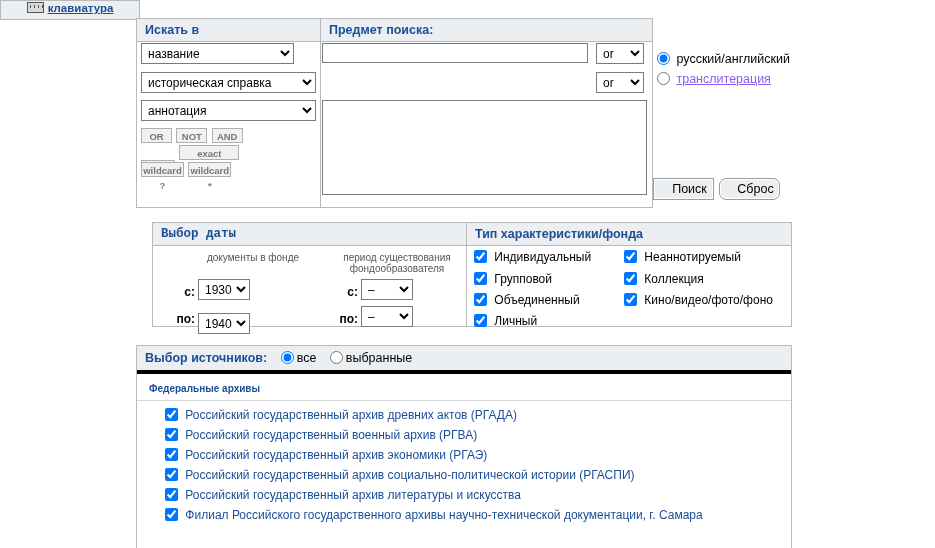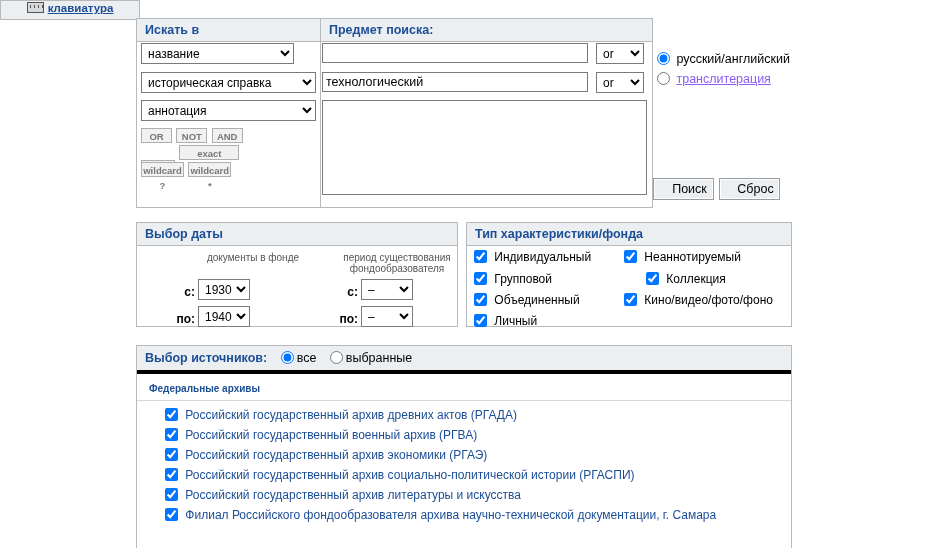--- a/index.html
+++ b/index.html
@@ -149,24 +149,25 @@
     height: 22px;
     line-height: 20px;
     text-align: center;
     box-sizing: border-box;
     box-shadow: inset 0 0 0 1px #ffffff;
     padding-left: 12px;
   }
 
   
   #date-panel {
-    left: 136px;
+    left: 152px;
     top: 222px;
     width: 322px;
     height: 105px;
+    font-family: Liberation Mono, monospace;
   }
   .lbl-right {
     position: absolute;
     font-size: 12px;
     font-weight: bold;
     text-align: right;
   }
 
   
   #type-panel {
@@ -265,21 +266,20 @@
       <span class="op-btn op-w4">wildcard ?</span>
       <span class="op-btn op-w4">wildcard *</span>
     </span>
   </div>
 
   <div class="panel" id="subject-panel">
     <div class="panel-head">Предмет поиска:</div>
   </div>
 
   <input class="txt" style="position: absolute; left: 322px; top: 43px; width: 266px;" value="">
-  <input class="txt" style="position: absolute; left: 322px; top: 72px; width: 266px;" value="технологический">
   <textarea class="txtarea" style="position: absolute; left: 322px; top: 100px; width: 325px; height: 95px;"></textarea>
 
   <select class="sel" style="position:absolute;left:596px;top:43px;width:48px;">
     <option>or</option>
   </select>
   <select class="sel" style="position:absolute;left:596px;top:72px;width:48px;">
     <option>or</option>
   </select>
 
   <div id="keyboard-panel">
@@ -289,37 +289,37 @@
   <div style="position:absolute;left:657px;top:52px;font-size:12.5px;white-space:nowrap;">
     <input type="radio" class="rb" name="lang" checked="" style="">
     <span>русский/английский</span>
   </div>
   <div style="position:absolute;left:657px;top:72px;font-size:12.5px;white-space:nowrap;">
     <input type="radio" class="rb" name="lang" style="">
     <span style="color:#8b5cf6;text-decoration:underline;">транслитерация</span>
   </div>
 
   <div class="btn" style="left:653px;top:178px;width:61px;">Поиск</div>
-  <div class="btn" style="left:719px;top:178px;width:61px;">Сброс</div>
+  <div class="btn" style="left:719px;top:178px;width:61px;border-radius:7px;">Сброс</div>
 
   <div class="panel" id="date-panel">
     <div class="panel-head">Выбор даты</div>
   </div>
 
   <div class="sub-label" style="position:absolute;left:178px;top:252px;width:150px;">документы в фонде</div>
   <div class="sub-label" style="position:absolute;left:338px;top:252px;width:118px;">период существования</div>
   <div class="sub-label" style="position:absolute;left:338px;top:263px;width:118px;">фондообразователя</div>
 
   <div class="lbl-right" style="left:155px;top:285px;width:40px;">с:</div>
   <select class="sel" style="position:absolute;left:198px;top:279px;width:52px;">
     <option>1930</option>
   </select>
 
   <div class="lbl-right" style="left:155px;top:312px;width:40px;">по:</div>
-  <select class="sel" style="position:absolute;left:198px;top:306px;width:52px;">
+  <select class="sel" style="position:absolute;left:198px;top:313px;width:52px;">
     <option>1940</option>
   </select>
 
   <div class="lbl-right" style="left:318px;top:285px;width:40px;">с:</div>
   <select class="sel" style="position:absolute;left:361px;top:279px;width:52px;">
     <option>–</option>
   </select>
 
   <div class="lbl-right" style="left:318px;top:312px;width:40px;">по:</div>
   <select class="sel" style="position:absolute;left:361px;top:306px;width:52px;">
@@ -344,21 +344,21 @@
   </div>
   <div class="cb-row" style="left:474px;top:314px;">
     <input type="checkbox" class="cb" checked="" style="">
     <span>Личный</span>
   </div>
 
   <div class="cb-row" style="left:624px;top:250px;">
     <input type="checkbox" class="cb" checked="" style="">
     <span>Неаннотируемый</span>
   </div>
-  <div class="cb-row" style="left:624px;top:272px;margin-left:22px;">
+  <div class="cb-row" style="left:624px;top:272px;">
     <input type="checkbox" class="cb" checked="" style="">
     <span>Коллекция</span>
   </div>
   <div class="cb-row" style="left:624px;top:293px;">
     <input type="checkbox" class="cb" checked="" style="">
     <span>Кино/видео/фото/фоно</span>
   </div>
 
   <div class="panel" id="sources-panel">
     <div id="sources-head">
@@ -389,18 +389,18 @@
       <div class="src-row">
         <input type="checkbox" class="cb" checked="" style="">
         <a href="#">Российский государственный архив социально-политической истории (РГАСПИ)</a>
       </div>
       <div class="src-row">
         <input type="checkbox" class="cb" checked="" style="">
         <a href="#">Российский государственный архив литературы и искусства</a>
       </div>
       <div class="src-row">
         <input type="checkbox" class="cb" checked="" style="">
-        <a href="#">Филиал Российского фондообразователя архива научно-технической документации, г. Самара</a>
+        <a href="#">Филиал Российского государственного архивы научно-технической документации, г. Самара</a>
       </div>
     </div>
   </div>
 
 </div>
 
 </body></html>

